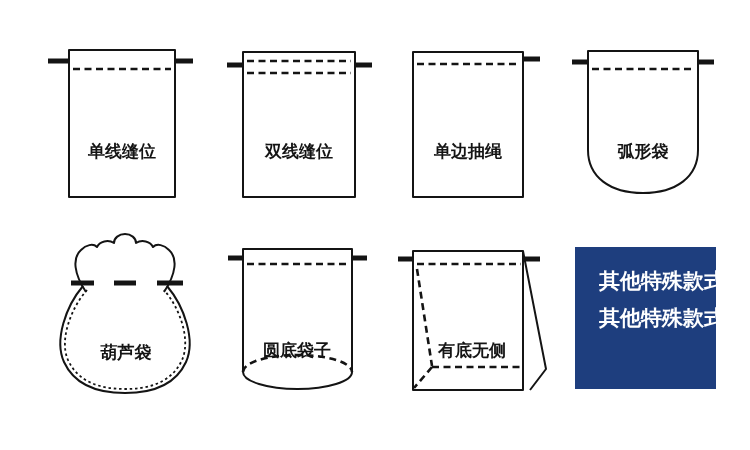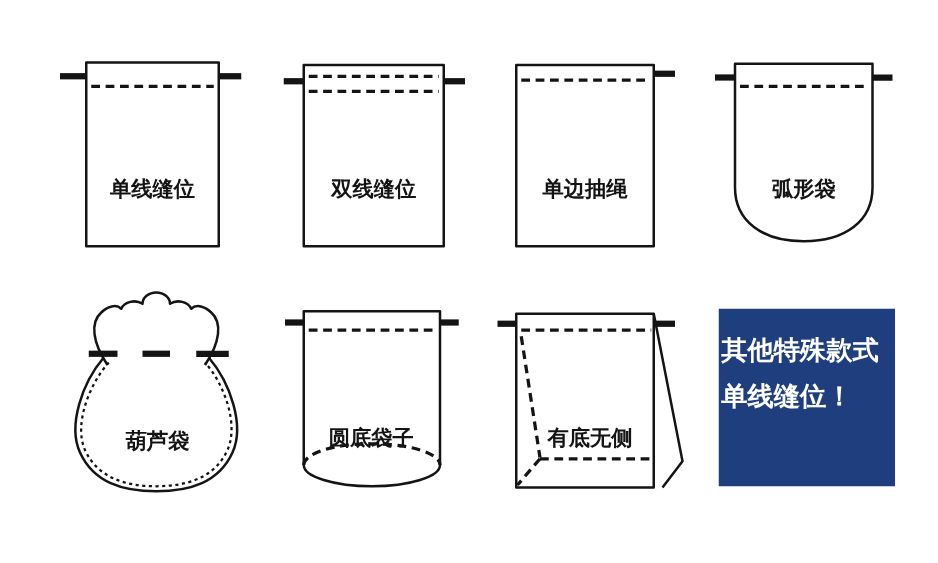--- a/index.html
+++ b/index.html
@@ -14,21 +14,21 @@
   .tab{stroke:#141414;stroke-width:5}
   .dotted{fill:none;stroke:#141414;stroke-width:1.8;stroke-dasharray:2.5 2.8}
   .bag-label{
     font-family:"Liberation Sans", sans-serif;
     font-size:17px;font-weight:600;fill:#141414;text-anchor:middle;
   }
   .notice{
     position:absolute;left:575px;top:247px;width:141px;height:142px;
     background:#1e3e7e;color:#ffffff;box-sizing:border-box;
     font-size:21px;font-weight:bold;line-height:37px;
-    padding:15px 0 0 2px;white-space:nowrap;
+    padding:15px 0 0 24px;white-space:nowrap;
   }
 </style>
 </head>
 <body>
 
 <div class="canvas">
 
   <svg class="diagram-svg" width="750" height="450" viewBox="0 0 750 450">
 
     <g>
@@ -91,16 +91,16 @@
       <line class="seam" x1="432" y1="367" x2="523" y2="367"></line>
       <line class="seam" x1="432" y1="367" x2="414" y2="388"></line>
       <line class="tab" x1="398" y1="259" x2="413" y2="259"></line>
       <line class="tab" x1="523" y1="259" x2="540" y2="259"></line>
       <text class="bag-label" x="472" y="356">有底无侧</text>
     </g>
   </svg>
 
   <div class="notice">
     <div>其他特殊款式</div>
-    <div>单线缝位！</div>
+    <div>其他特殊款式！</div>
   </div>
 
 </div>
 
 </body></html>

